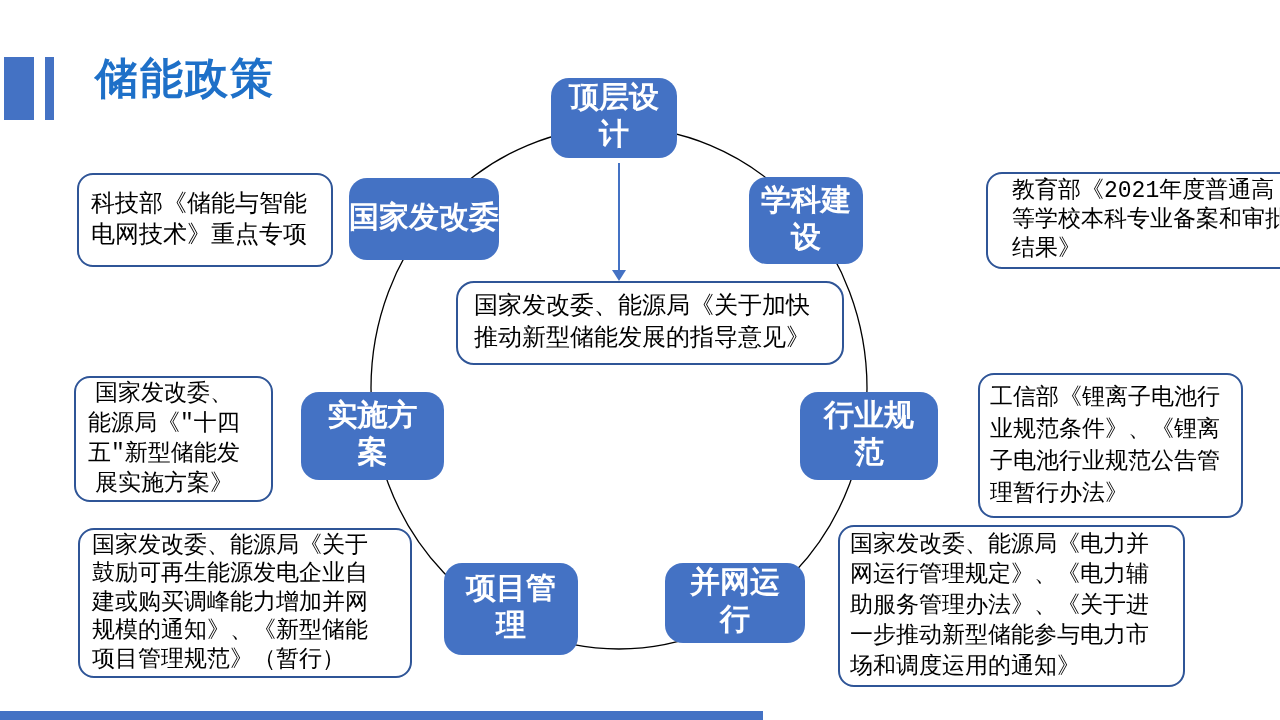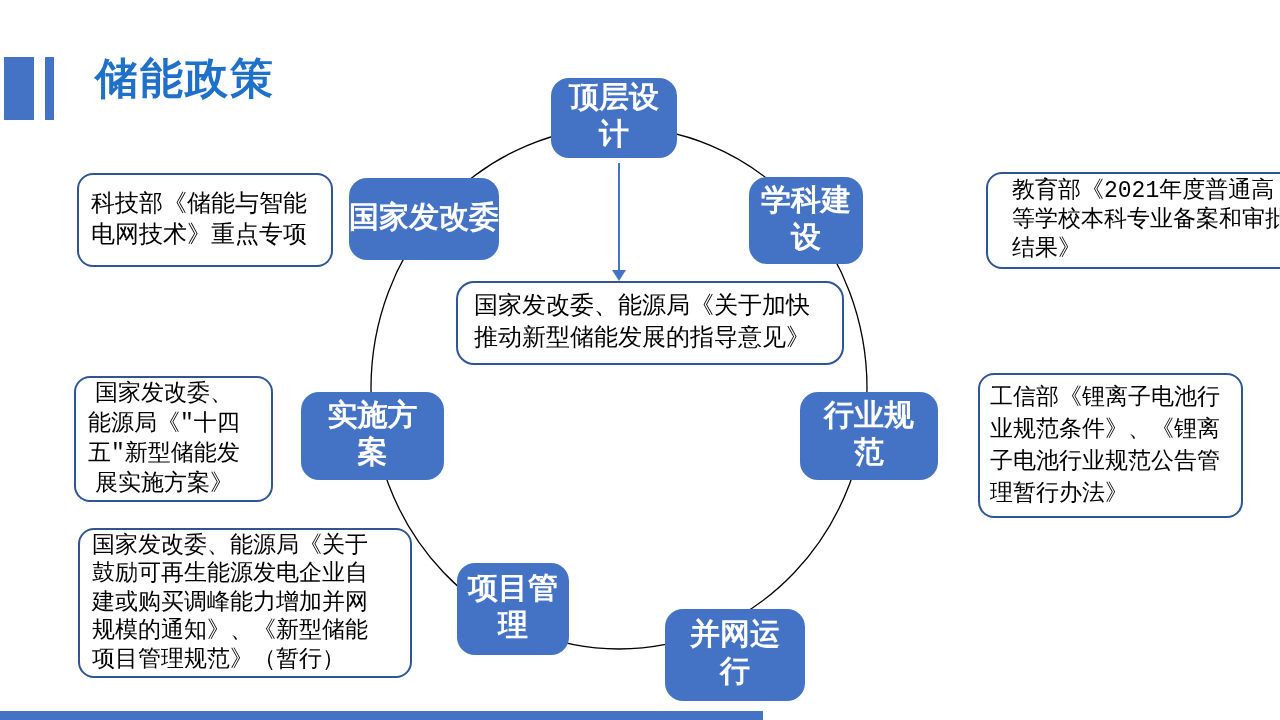--- a/index.html
+++ b/index.html
@@ -14,22 +14,22 @@
   .diagram-svg{position:absolute;left:0;top:0;width:1280px;height:720px;}
   
   .node{position:absolute;background:#4472C4;border-radius:18px;color:#ffffff;
         font-weight:bold;font-size:30px;line-height:1.22;display:flex;align-items:center;
         justify-content:center;text-align:center;white-space:pre-line;}
   #node-top{left:551px;top:78px;width:126px;height:80px;}
   #node-tech{left:349px;top:178px;width:150px;height:82px;}
   #node-discipline{left:749px;top:177px;width:114px;height:87px;}
   #node-implementation{left:301px;top:392px;width:143px;height:88px;}
   #node-industry{left:800px;top:392px;width:138px;height:88px;}
-  #node-project{left:457px;top:563px;width:112px;height:92px;}
-  #node-grid{left:665px;top:563px;width:140px;height:92px;margin-top:46px;}
+  #node-project{left:444px;top:563px;width:134px;height:92px;}
+  #node-grid{left:665px;top:563px;width:140px;height:80px;}
   
   .center-box{position:absolute;left:420px;top:281px;width:388px;height:84px;background:#fff;
               border:2.5px solid #2F5597;border-radius:18px;box-sizing:border-box;
               display:flex;align-items:center;padding:4px 16px;font-size:24px;line-height:32px;
               color:#000;white-space:pre-line;margin-left:36px;}
   
   .callout{position:absolute;background:#fff;border:2px solid #2F5597;border-radius:16px;
            box-sizing:border-box;color:#000;white-space:pre-line;display:flex;align-items:center;}
   #callout-top-left{left:77px;top:173px;width:256px;height:94px;padding:4px 12px;
                     font-size:24px;line-height:31px;}
@@ -89,16 +89,21 @@
 展实施方案》</div>
   <div class="callout" id="callout-right">工信部《锂离子电池行
 业规范条件》、《锂离
 子电池行业规范公告管
 理暂行办法》</div>
   <div class="callout" id="callout-bottom-left">国家发改委、能源局《关于
 鼓励可再生能源发电企业自
 建或购买调峰能力增加并网
 规模的通知》、《新型储能
 项目管理规范》（暂行）</div>
+  <div class="callout" id="callout-bottom-right">国家发改委、能源局《电力并
+网运行管理规定》、《电力辅
+助服务管理办法》、《关于进
+一步推动新型储能参与电力市
+场和调度运用的通知》</div>
 
   <div class="footer-bar"></div>
 
 </div>
 
 </body></html>

